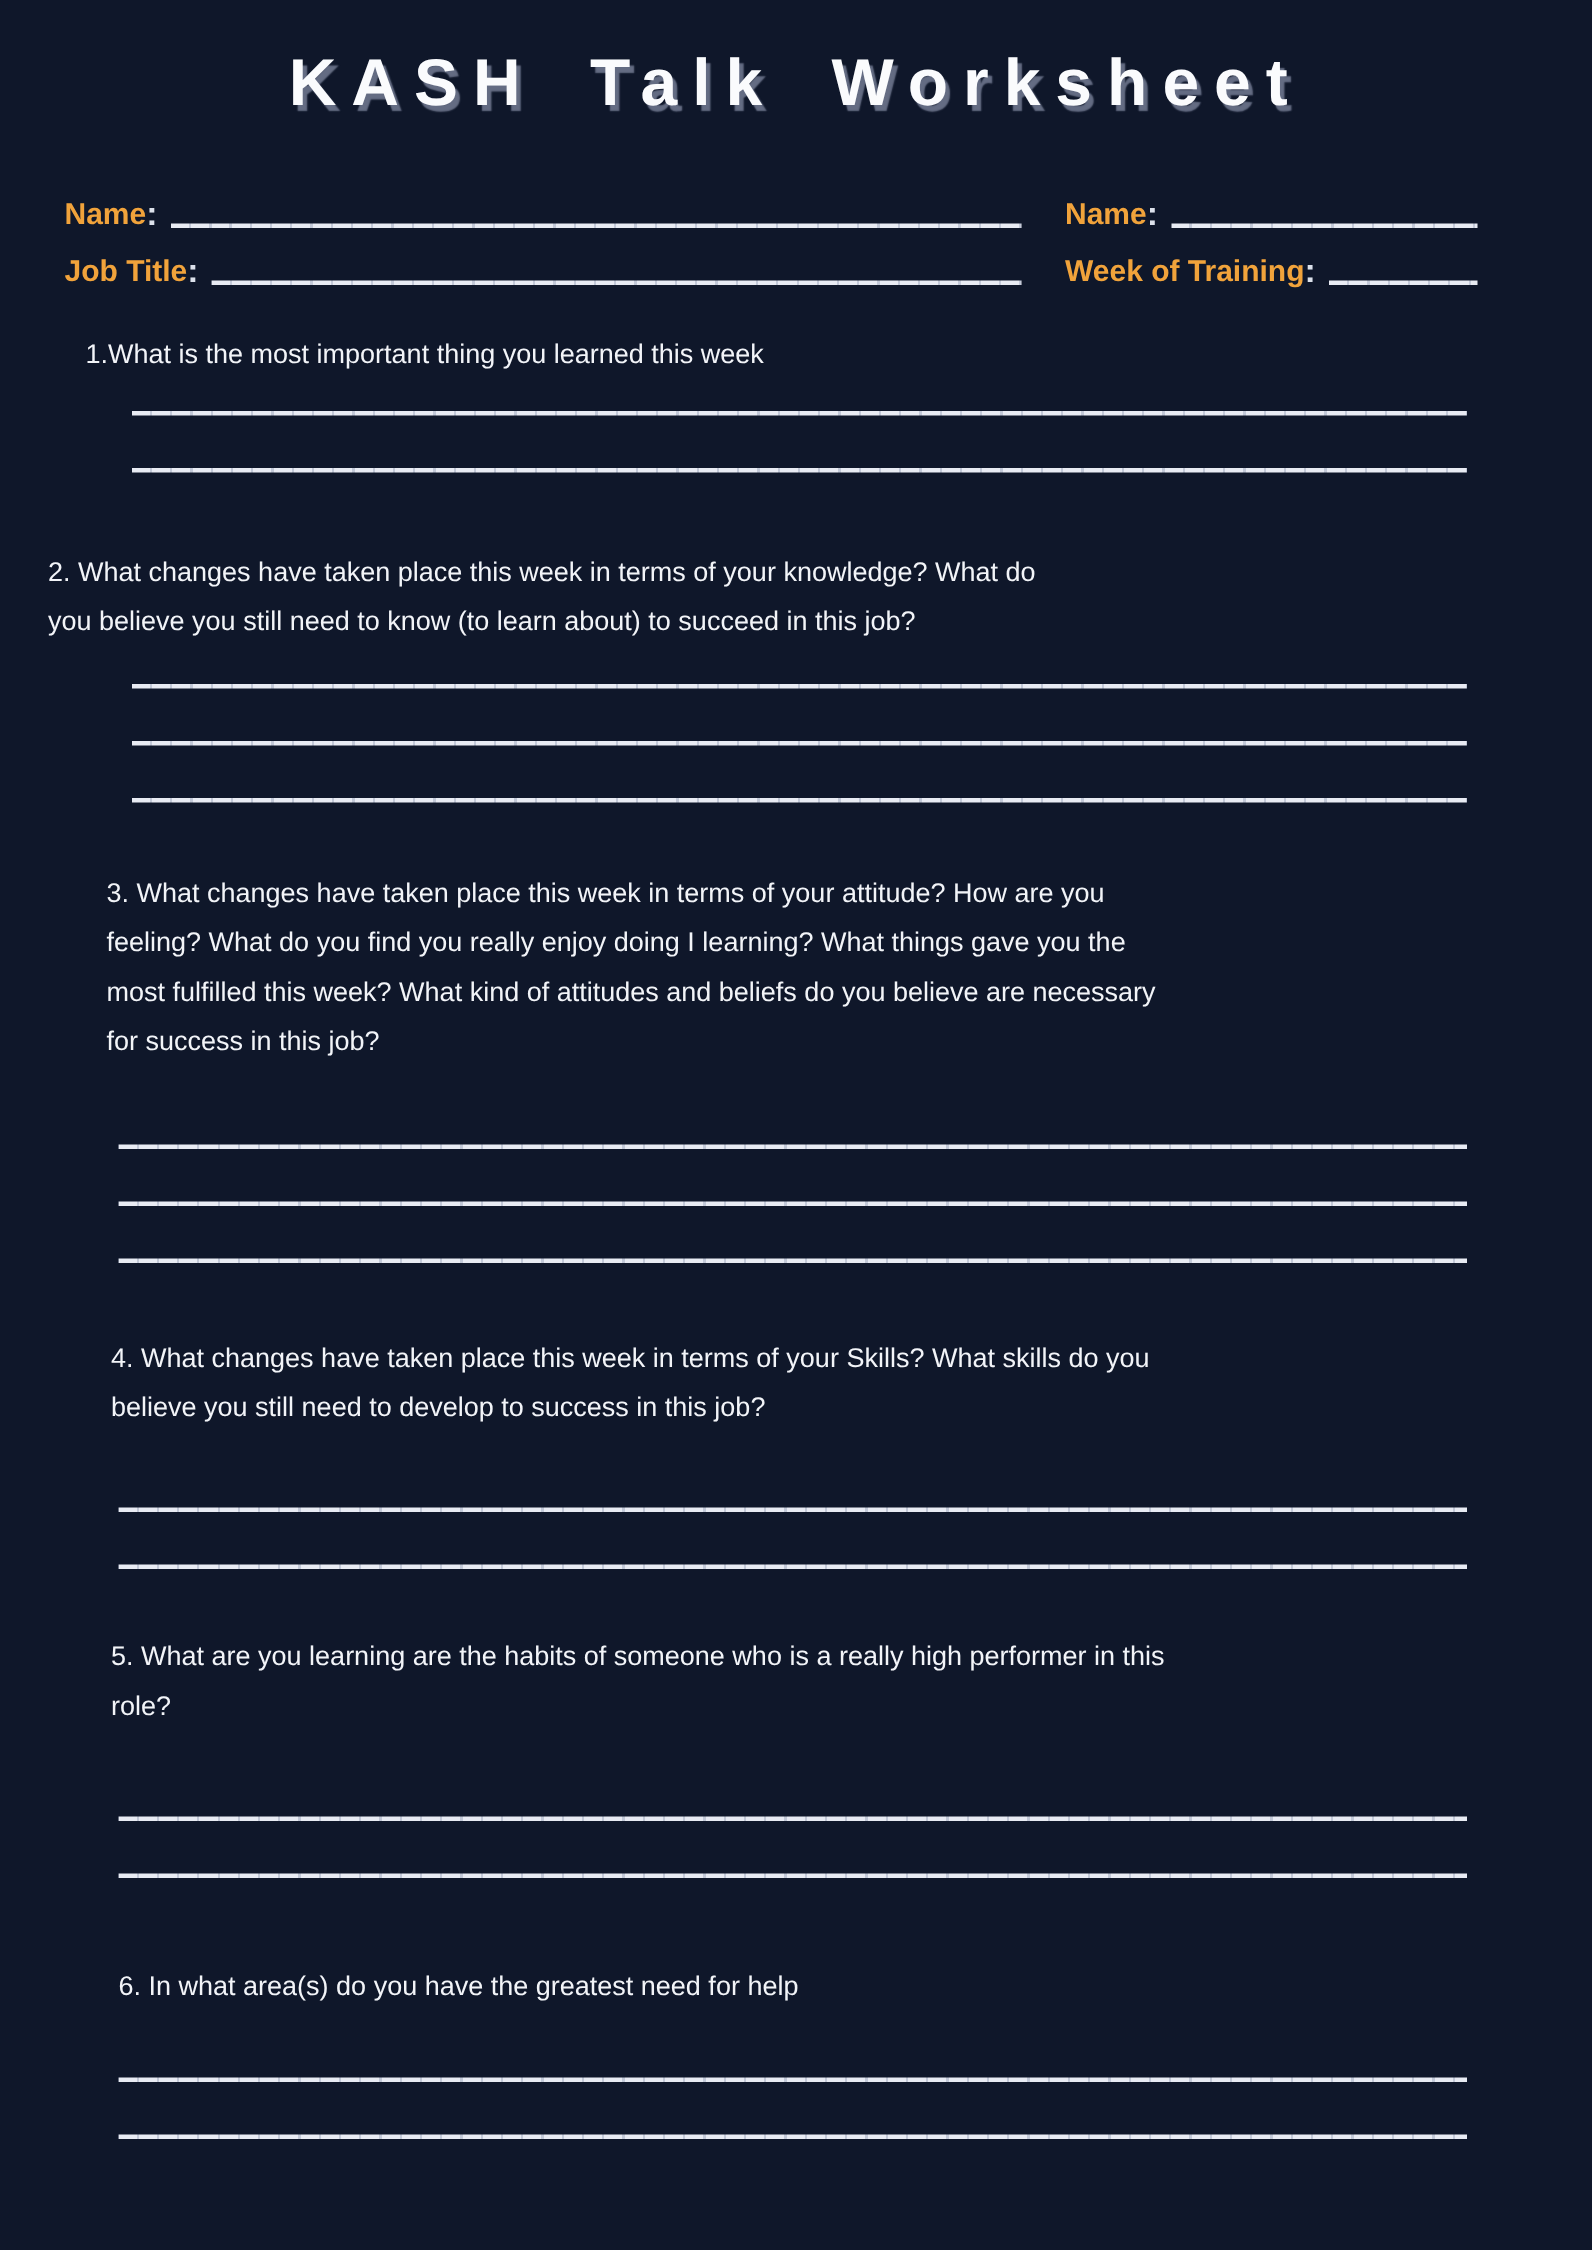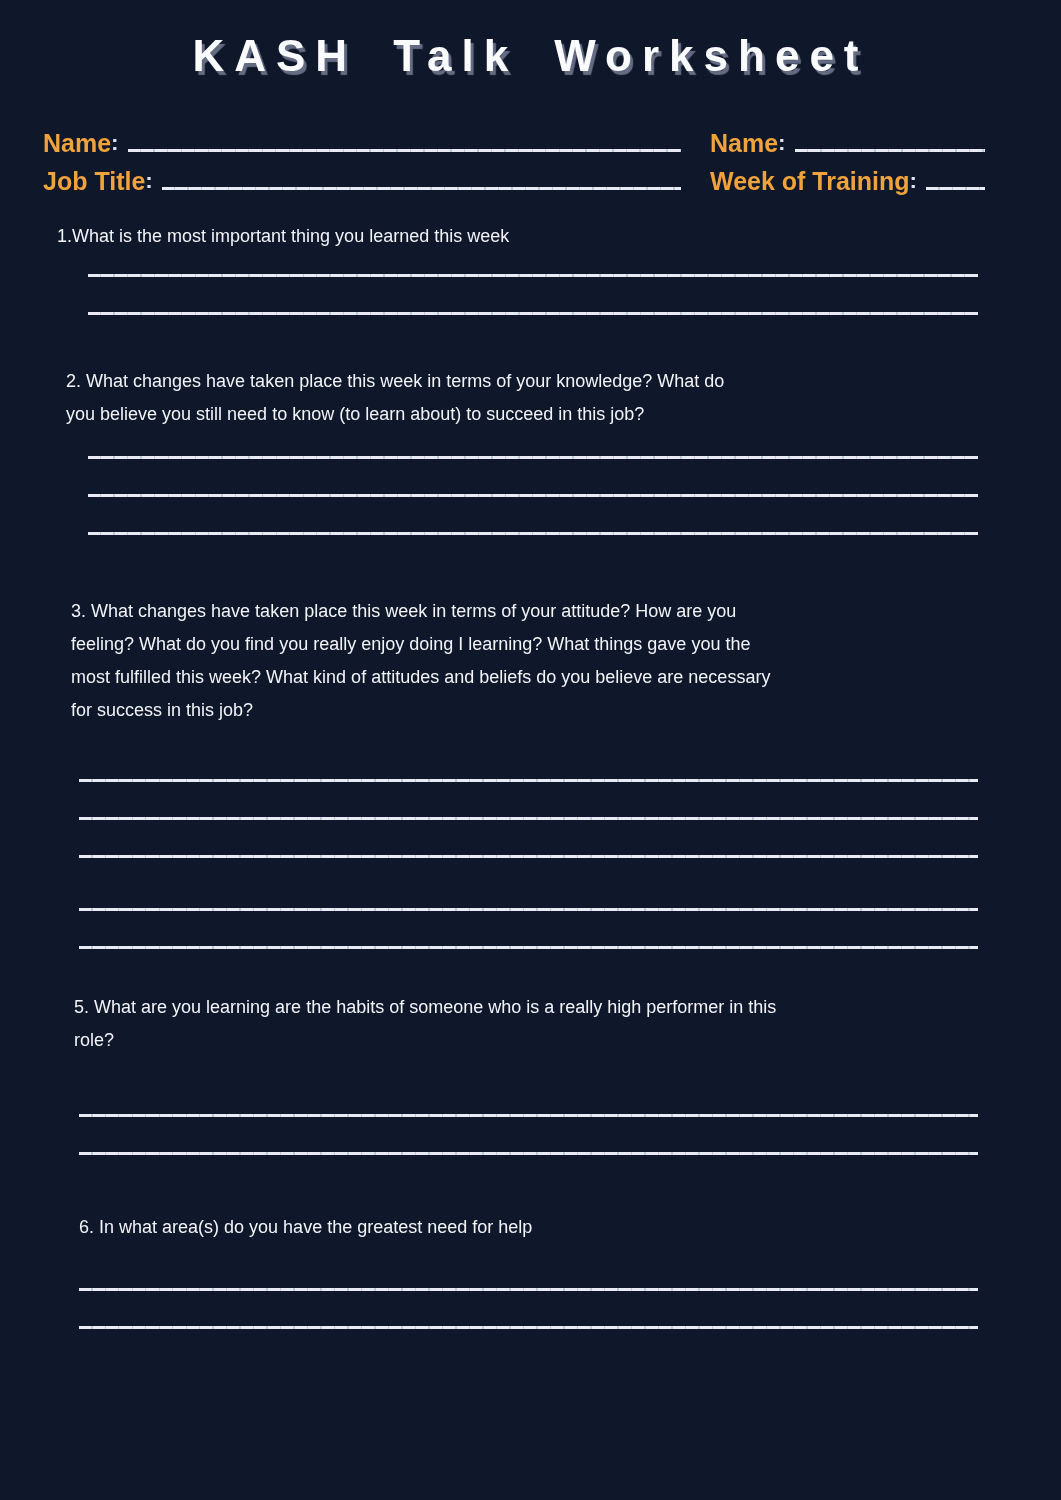--- a/index.html
+++ b/index.html
@@ -24,21 +24,21 @@
     margin:0;
     text-shadow:3px 4px 1px rgba(130,138,162,0.75);
     white-space:nowrap;
   }
   
   .fields{margin-top:36px;padding:0 76px 0 43px;}
   .f-row{display:flex;height:38px;align-items:flex-end;}
   .f-left{display:flex;width:638px;align-items:flex-end;}
   .f-right{display:flex;flex:1;margin-left:29px;align-items:flex-end;}
   .f-label{
-    color:#F1A33B;font-weight:bold;font-size:25px;line-height:30px;
+    color:#F1A33B;font-weight:bold;font-size:20px;line-height:30px;
     white-space:nowrap;
   }
   .f-colon{color:#DCE1EB;font-weight:bold;font-size:22.5px;line-height:30px;}
   .f-line{
     flex:1;height:3px;margin-left:9px;margin-bottom:6px;
     background:repeating-linear-gradient(90deg,#E8EBF3 0 12px,#c3c9d8 12px 13.5px);
   }
   
   .q-text{
     color:#F2F4F8;
@@ -47,23 +47,23 @@
     margin:0 30px 0 0;
     white-space:pre-line;
   }
   .answer-lines{margin-right:83px;}
   .answer-line{
     height:38px;
     background:repeating-linear-gradient(90deg,#E8EBF3 0 12px,#c3c9d8 12px 13.5px) bottom/100% 3px no-repeat;
   }
   #q1 .q-text{margin-left:57px;margin-top:24px;}
   #q1 .answer-lines{margin-left:88px;margin-top:-14px;}
-  #q2 .q-text{margin-left:66px;margin-top:50px;}
+  #q2 .q-text{margin-left:32px;margin-top:50px;}
   #q2 .answer-lines{margin-left:88px;margin-top:-10px;}
-  #q3 .q-text{margin-left:71px;margin-top:60px;}
+  #q3 .q-text{margin-left:71px;margin-top:44px;}
   #q3 .answer-lines{margin-left:79px;margin-top:17px;}
   #q4 .q-text{margin-left:74px;margin-top:47px;}
   #q4 .answer-lines{margin-left:79px;margin-top:15px;}
   #q5 .q-text{margin-left:74px;margin-top:42px;}
   #q5 .answer-lines{margin-left:79px;margin-top:22px;}
   #q6 .q-text{margin-left:79px;margin-top:56px;}
   #q6 .answer-lines{margin-left:79px;margin-top:9px;}
 </style>
 </head>
 <body>
@@ -123,20 +123,22 @@
 most fulfilled this week? What kind of attitudes and beliefs do you believe are necessary
 for success in this job?</p>
     <div class="answer-lines">
         <div class="answer-line"></div>
         <div class="answer-line"></div>
         <div class="answer-line"></div>
       </div>
   </section>
 
   <section id="q4" class="question">
+    <p class="q-text">4. What changes have taken place this week in terms of your Skills? What skills do you
+believe you still need to develop to success in this job?</p>
     <div class="answer-lines">
         <div class="answer-line"></div>
         <div class="answer-line"></div>
       </div>
   </section>
 
   <section id="q5" class="question">
     <p class="q-text">5. What are you learning are the habits of someone who is a really high performer in this
 role?</p>
     <div class="answer-lines">

